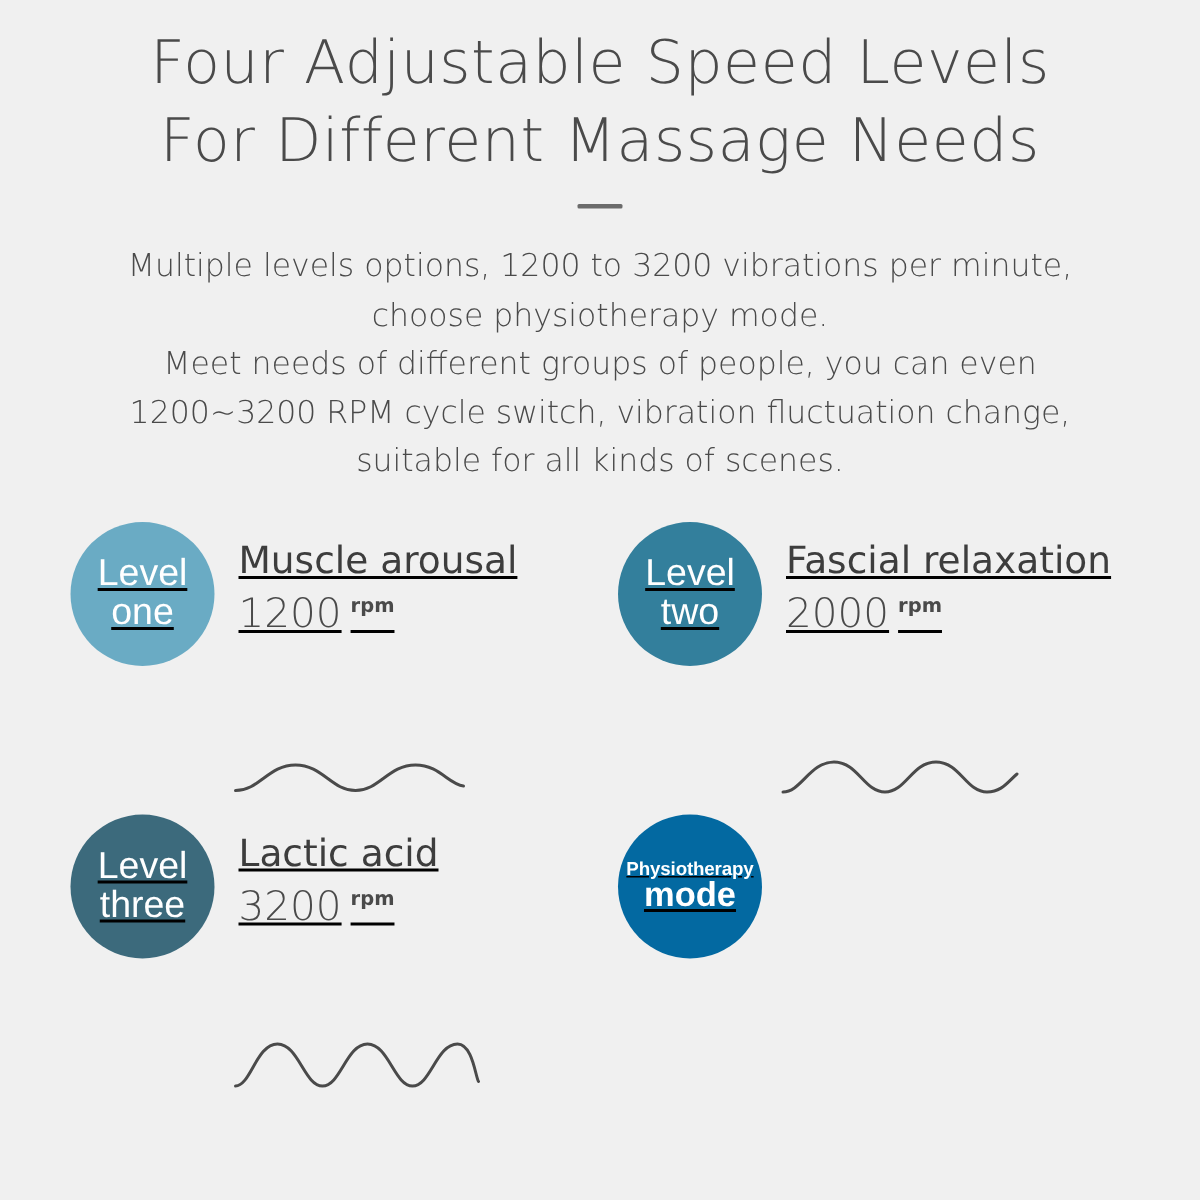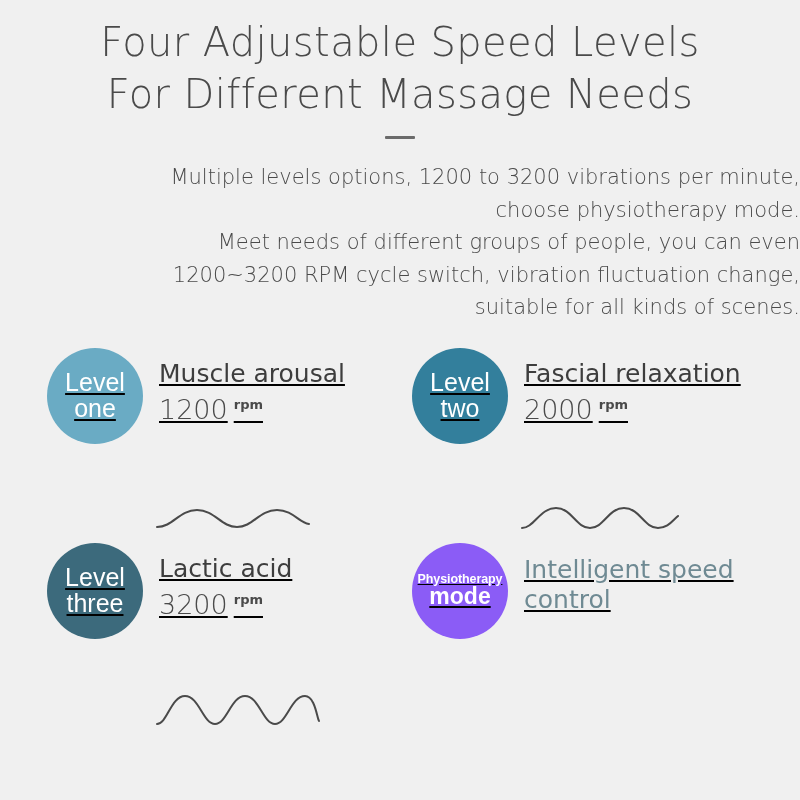--- a/index.html
+++ b/index.html
@@ -39,21 +39,21 @@
     width: 30px;
     height: 3px;
     background: #6b6b6b;
     margin: 16px auto 0 auto;
     border-radius: 1px;
   }
 
   
   .intro {
     margin-top: 22px;
-    text-align: right;
+    text-align: center;
     color: #4a4a4a;
     font-family: "DejaVu Sans", sans-serif;
     font-size: 21px;
     font-weight: 300;
     line-height: 1.55;
   }
   .intro-line { white-space: nowrap; }
 
   
   .levels {
@@ -214,25 +214,21 @@
           </div>
         </div>
       </div>
       <svg class="wave" width="170" height="44" viewBox="0 0 170 44">
         <path d="M4 36 C 14 36, 18 8, 32 8 C 46 8, 50 36, 62 36 C 74 36, 78 8, 92 8 C 106 8, 110 36, 122 36 C 134 36, 138 8, 152 8 C 162 8, 164 30, 166 33"></path>
       </svg>
     </div>
 
     <div class="level-cell">
       <div class="level-top">
-        <div class="badge" id="badge3" style="background: #8b5cf6;">
+        <div class="badge" id="badge3" style="background: #0369a1;">
           <span class="badge-sm">Physiotherapy</span>
           <span class="badge-lg">mode</span>
         </div>
-        <div class="level-text">
-          <div class="accent-title" style="color: rgb(111, 138, 147);">Intelligent speed</div>
-          <div class="accent-title" style="color: rgb(111, 138, 147);">control</div>
-        </div>
       </div>
     </div>
 
   </div>
 </div>
 
 </body></html>

